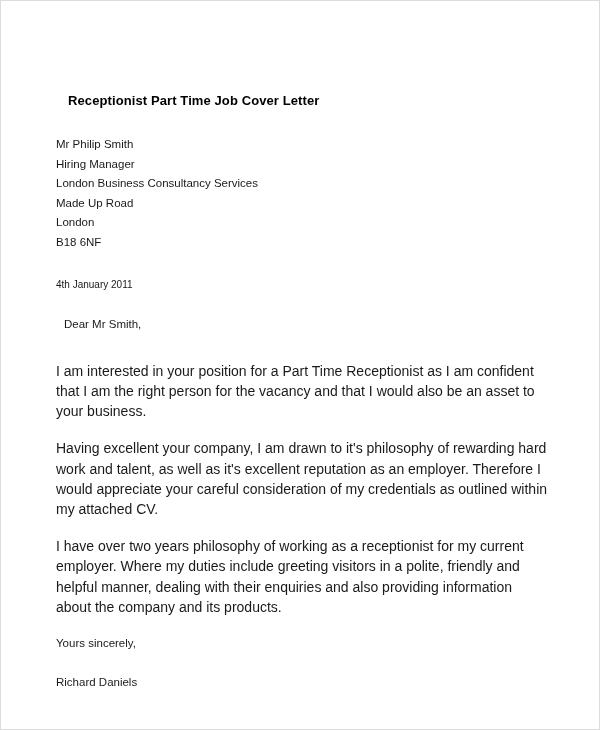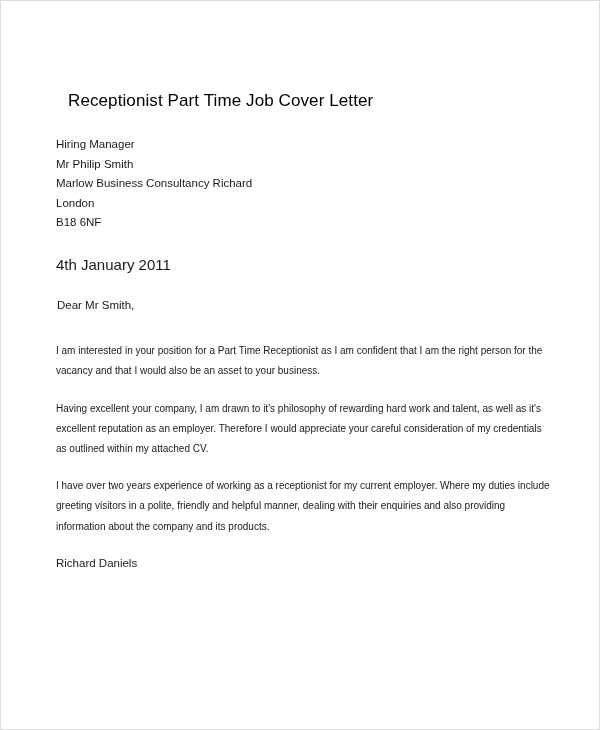--- a/index.html
+++ b/index.html
@@ -21,22 +21,22 @@
     border: 1px solid #dcdcdc;
     overflow: hidden;
   }
   #letter {
     position: absolute;
     left: 55px;
     top: 92px;
     width: 494px;
   }
   .doc-title {
-    font-size: 17px;
-    font-weight: normal;
+    font-size: 13px;
+    font-weight: bold;
     color: #000000;
     letter-spacing: 0.1px;
     line-height: 16px;
     margin: 0 0 26px 0;
     padding-left: 12px;
   }
   .address-block,
   .signature-block {
     margin: 0;
     padding: 0;
@@ -46,33 +46,33 @@
   .signature-block li {
     font-size: 11.5px;
     color: #1a1a1a;
     line-height: 19.6px;
     white-space: nowrap;
   }
   .address-block {
     margin-bottom: 22px;
   }
   .date-line {
-    font-size: 15px;
+    font-size: 10px;
     color: #1a1a1a;
     line-height: 19.6px;
     margin: 0 0 21px 0;
   }
   .salutation {
     font-size: 11.5px;
     color: #1a1a1a;
     line-height: 19.6px;
-    margin: 0 0 26px 1px;
+    margin: 0 0 26px 8px;
   }
   .body-paragraph {
-    font-size: 10px;
+    font-size: 14px;
     color: #1a1a1a;
     line-height: 20.2px;
     margin: 0 0 17px 0;
     text-align: left;
   }
   .closing {
     font-size: 11.5px;
     color: #1a1a1a;
     line-height: 19.6px;
     margin: 9px 0 19px 0;
@@ -80,35 +80,37 @@
 </style>
 </head>
 <body>
 
 <div id="page">
   <article id="letter">
 
     <h1 class="doc-title">Receptionist Part Time Job Cover Letter</h1>
 
     <ul class="address-block">
+      <li>Mr Philip Smith</li>
       <li>Hiring Manager</li>
-      <li>Mr Philip Smith</li>
-      <li>Marlow Business Consultancy Richard</li>
+      <li>London Business Consultancy Services</li>
+      <li>Made Up Road</li>
       <li>London</li>
       <li>B18 6NF</li>
     </ul>
 
     <p class="date-line">4th January 2011</p>
 
     <p class="salutation">Dear Mr Smith,</p>
 
     <p class="body-paragraph">I am interested in your position for a Part Time Receptionist as I am confident that I am the right person for the vacancy and that I would also be an asset to your business.</p>
     <p class="body-paragraph">Having excellent your company, I am drawn to it's philosophy of rewarding hard work and talent, as well as it's excellent reputation as an employer. Therefore I would appreciate your careful consideration of my credentials as outlined within my attached CV.</p>
-    <p class="body-paragraph">I have over two years experience of working as a receptionist for my current employer. Where my duties include greeting visitors in a polite, friendly and helpful manner, dealing with their enquiries and also providing information about the company and its products.</p>
+    <p class="body-paragraph">I have over two years philosophy of working as a receptionist for my current employer. Where my duties include greeting visitors in a polite, friendly and helpful manner, dealing with their enquiries and also providing information about the company and its products.</p>
 
+    <p class="closing">Yours sincerely,</p>
 
     <ul class="signature-block">
       <li>Richard Daniels</li>
 
     </ul>
 
   </article>
 </div>
 
 </body></html>

